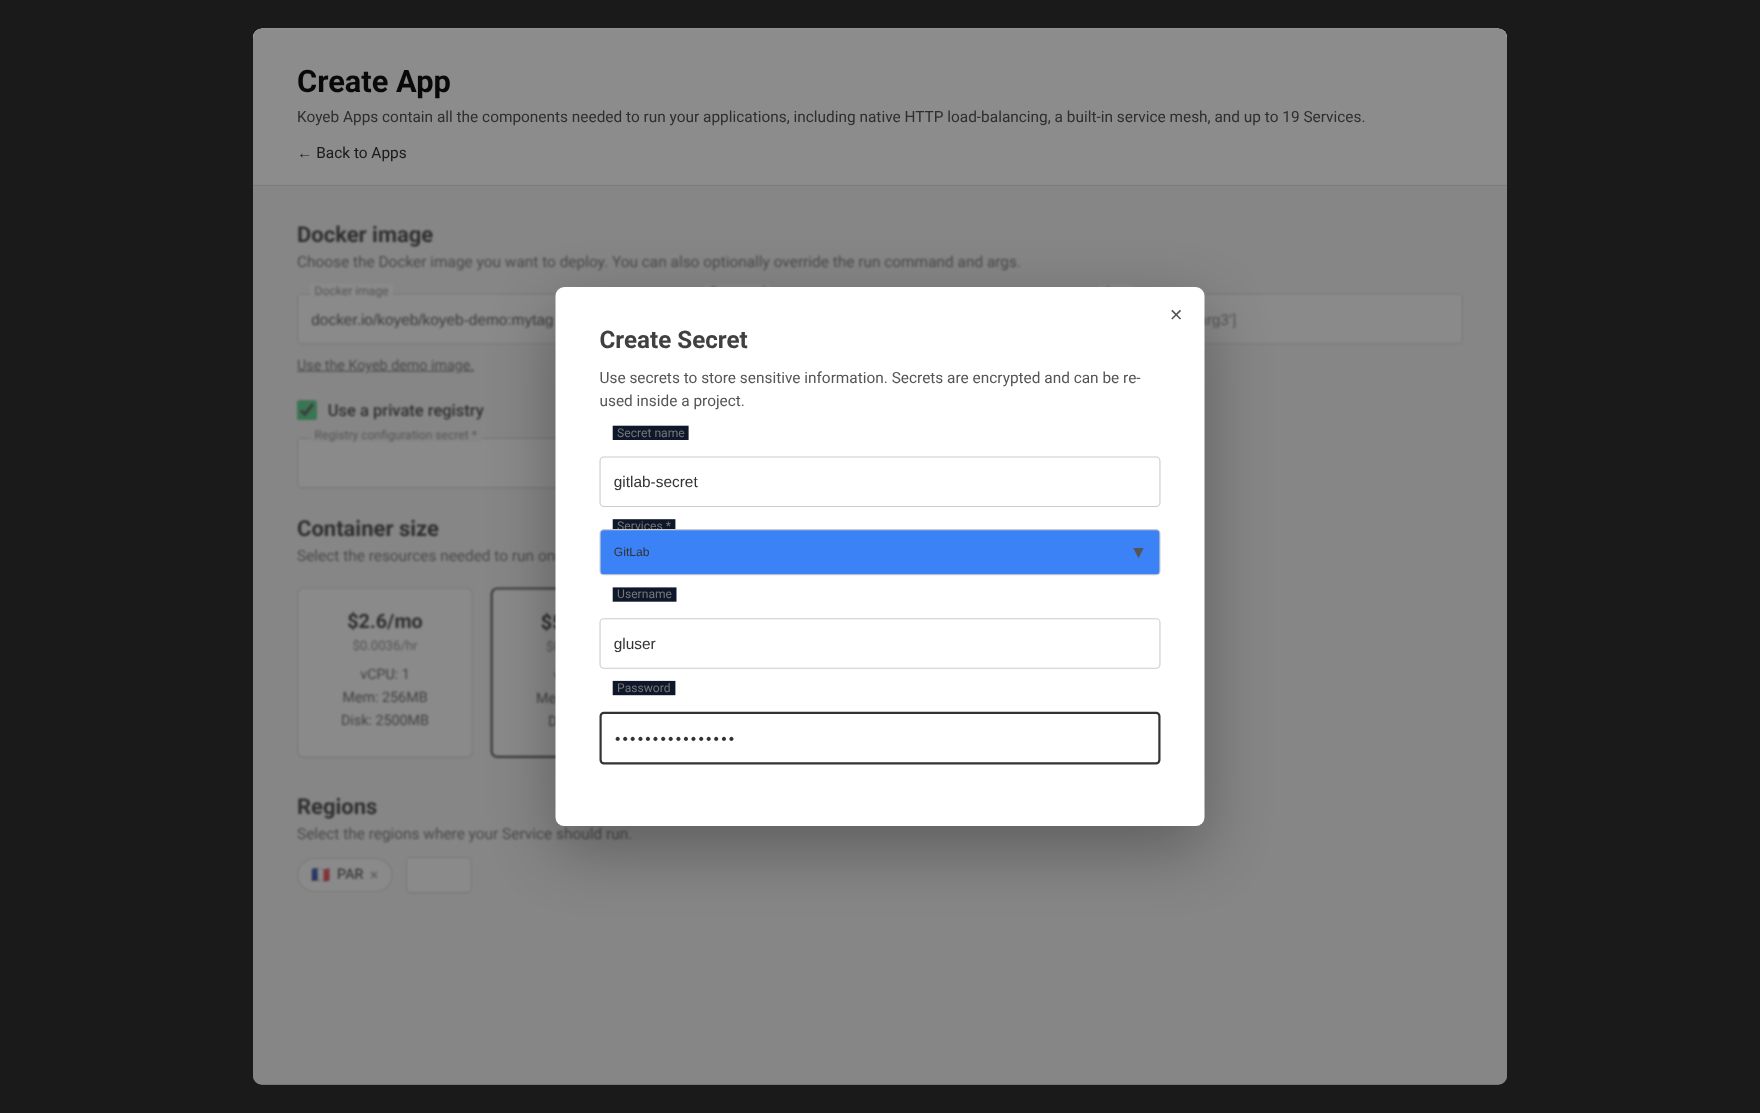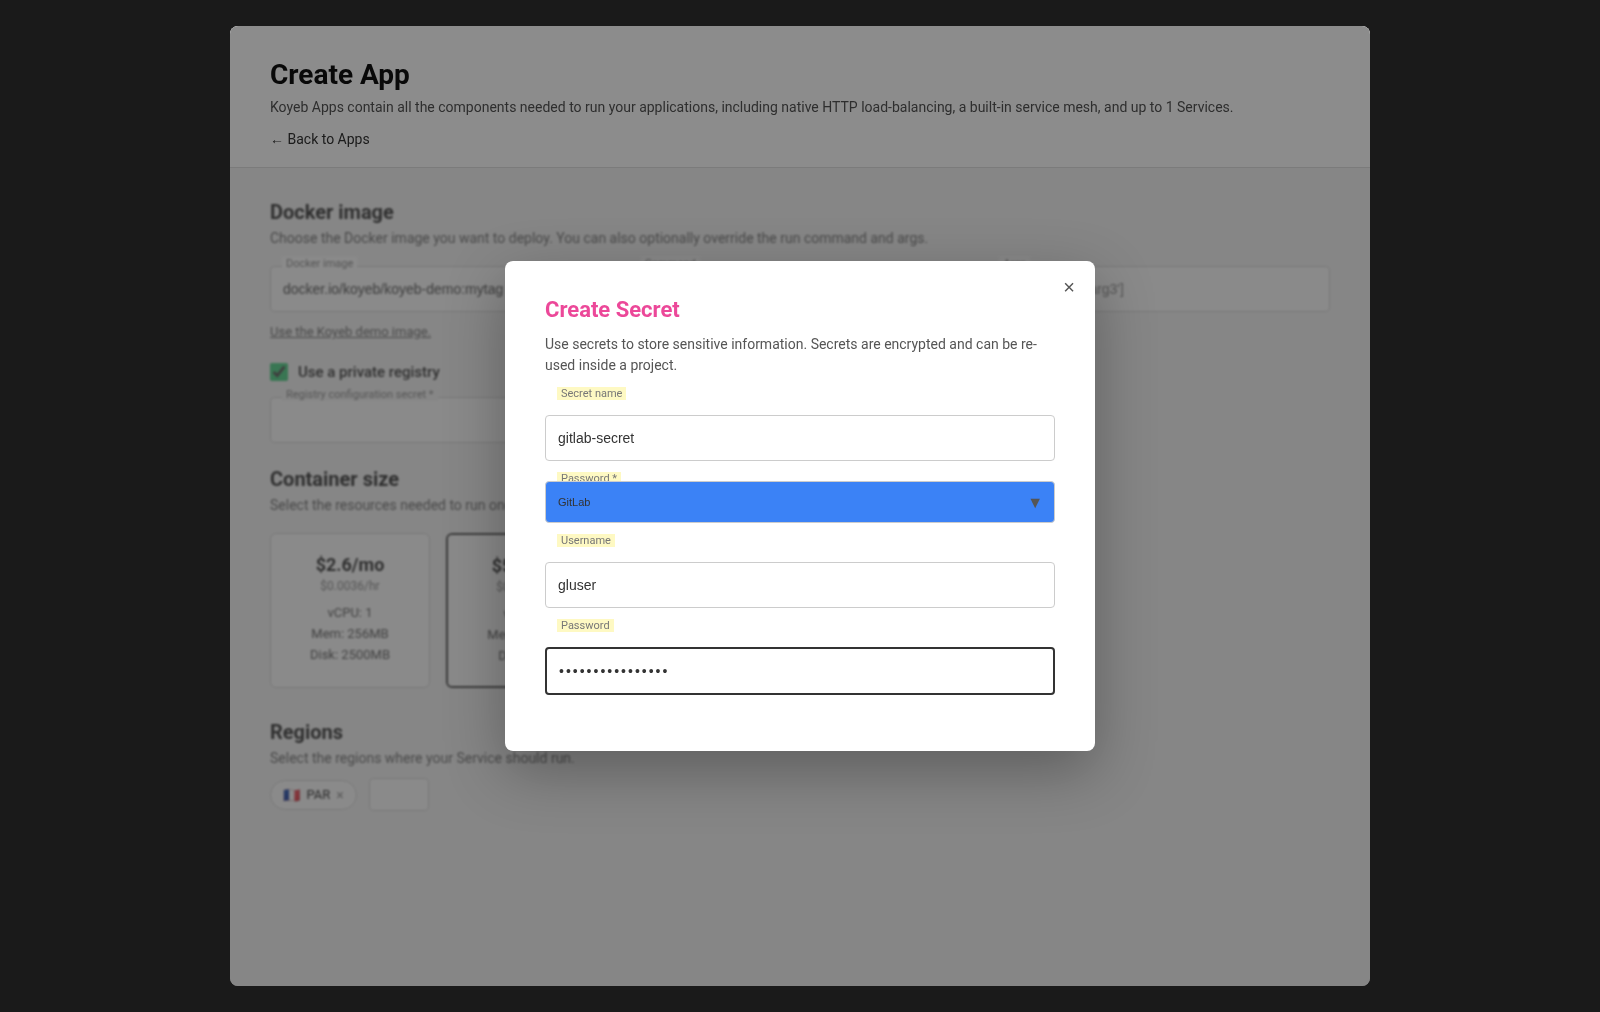--- a/index.html
+++ b/index.html
@@ -257,38 +257,38 @@
       font-size: 20px;
       cursor: pointer;
       color: #555;
       background: none;
       border: none;
       line-height: 1;
     }
     .modal-title {
       font-size: 22px;
       font-weight: 700;
-      color: #ec4899;
+      color: #404040;
       margin-bottom: 12px;
     }
     .modal-description {
       font-size: 14px;
       color: #555;
       margin-bottom: 20px;
       line-height: 1.5;
     }
     .modal-field {
       position: relative;
       margin-bottom: 20px;
     }
     .modal-field label {
       position: absolute;
       top: -9px;
       left: 12px;
-      background: #fef9c3;
+      background: #0f172a;
       font-size: 11px;
       color: #777;
       padding: 0 4px;
     }
     .modal-field input {
       width: 100%;
       padding: 14px 12px;
       border: 1px solid #ccc;
       border-radius: 4px;
       font-size: 14px;
@@ -335,21 +335,21 @@
       margin-top: 8px;
     }
   </style>
 </head>
 <body>
 
 <div class="app-container">
 
   <div class="page-header">
     <h1 class="page-title">Create App</h1>
-    <p class="page-description">Koyeb Apps contain all the components needed to run your applications, including native HTTP load-balancing, a built-in service mesh, and up to 1 Services.</p>
+    <p class="page-description">Koyeb Apps contain all the components needed to run your applications, including native HTTP load-balancing, a built-in service mesh, and up to 19 Services.</p>
     <div class="back-link">
       <span>← Back to Apps</span>
     </div>
   </div>
 
   <div class="page-content">
 
     <div class="section">
       <h2 class="section-title">Docker image</h2>
       <p class="section-description">Choose the Docker image you want to deploy. You can also optionally override the run command and args.</p>
@@ -436,21 +436,21 @@
       <p class="modal-description">Use secrets to store sensitive information. Secrets are encrypted and can be re-used inside a project.</p>
 
       
       <div class="modal-field">
         <label>Secret name</label>
         <input type="text" value="gitlab-secret" style="">
       </div>
 
       
       <div class="modal-field">
-        <label>Password *</label>
+        <label>Services *</label>
         <div class="modal-select-wrapper">
           <select>
             <option>GitLab</option>
             <option>GitHub</option>
             <option>Docker Hub</option>
             <option>Other</option>
           </select>
           <span class="chevron">▼</span>
         </div>
       </div>

